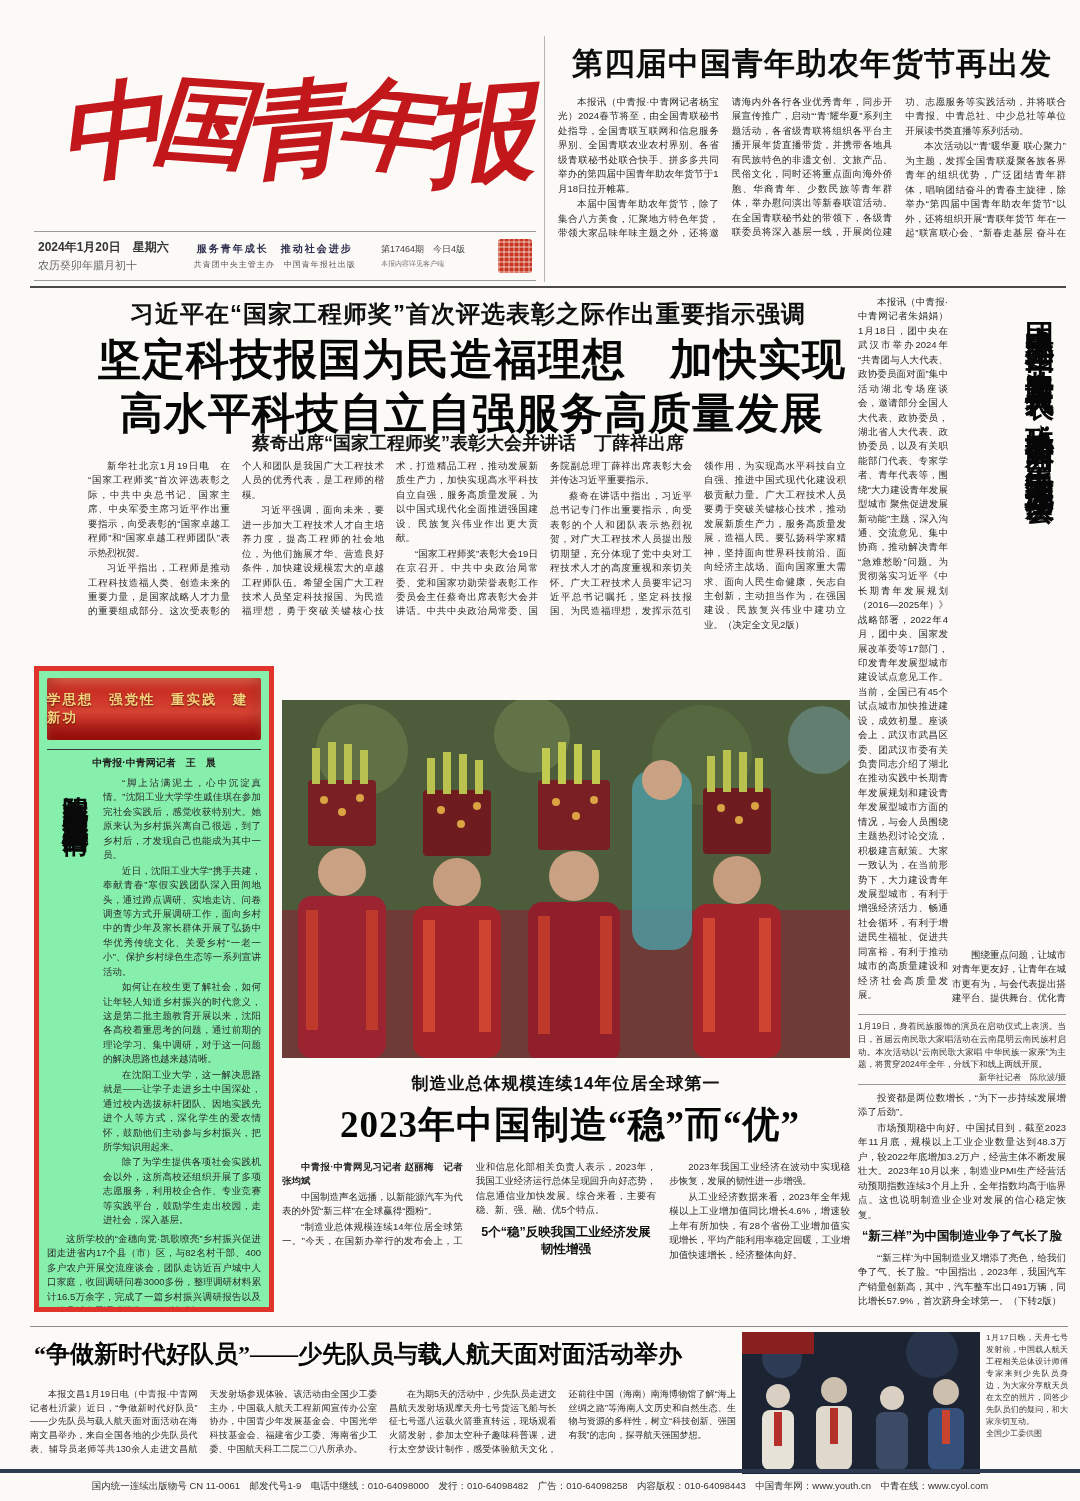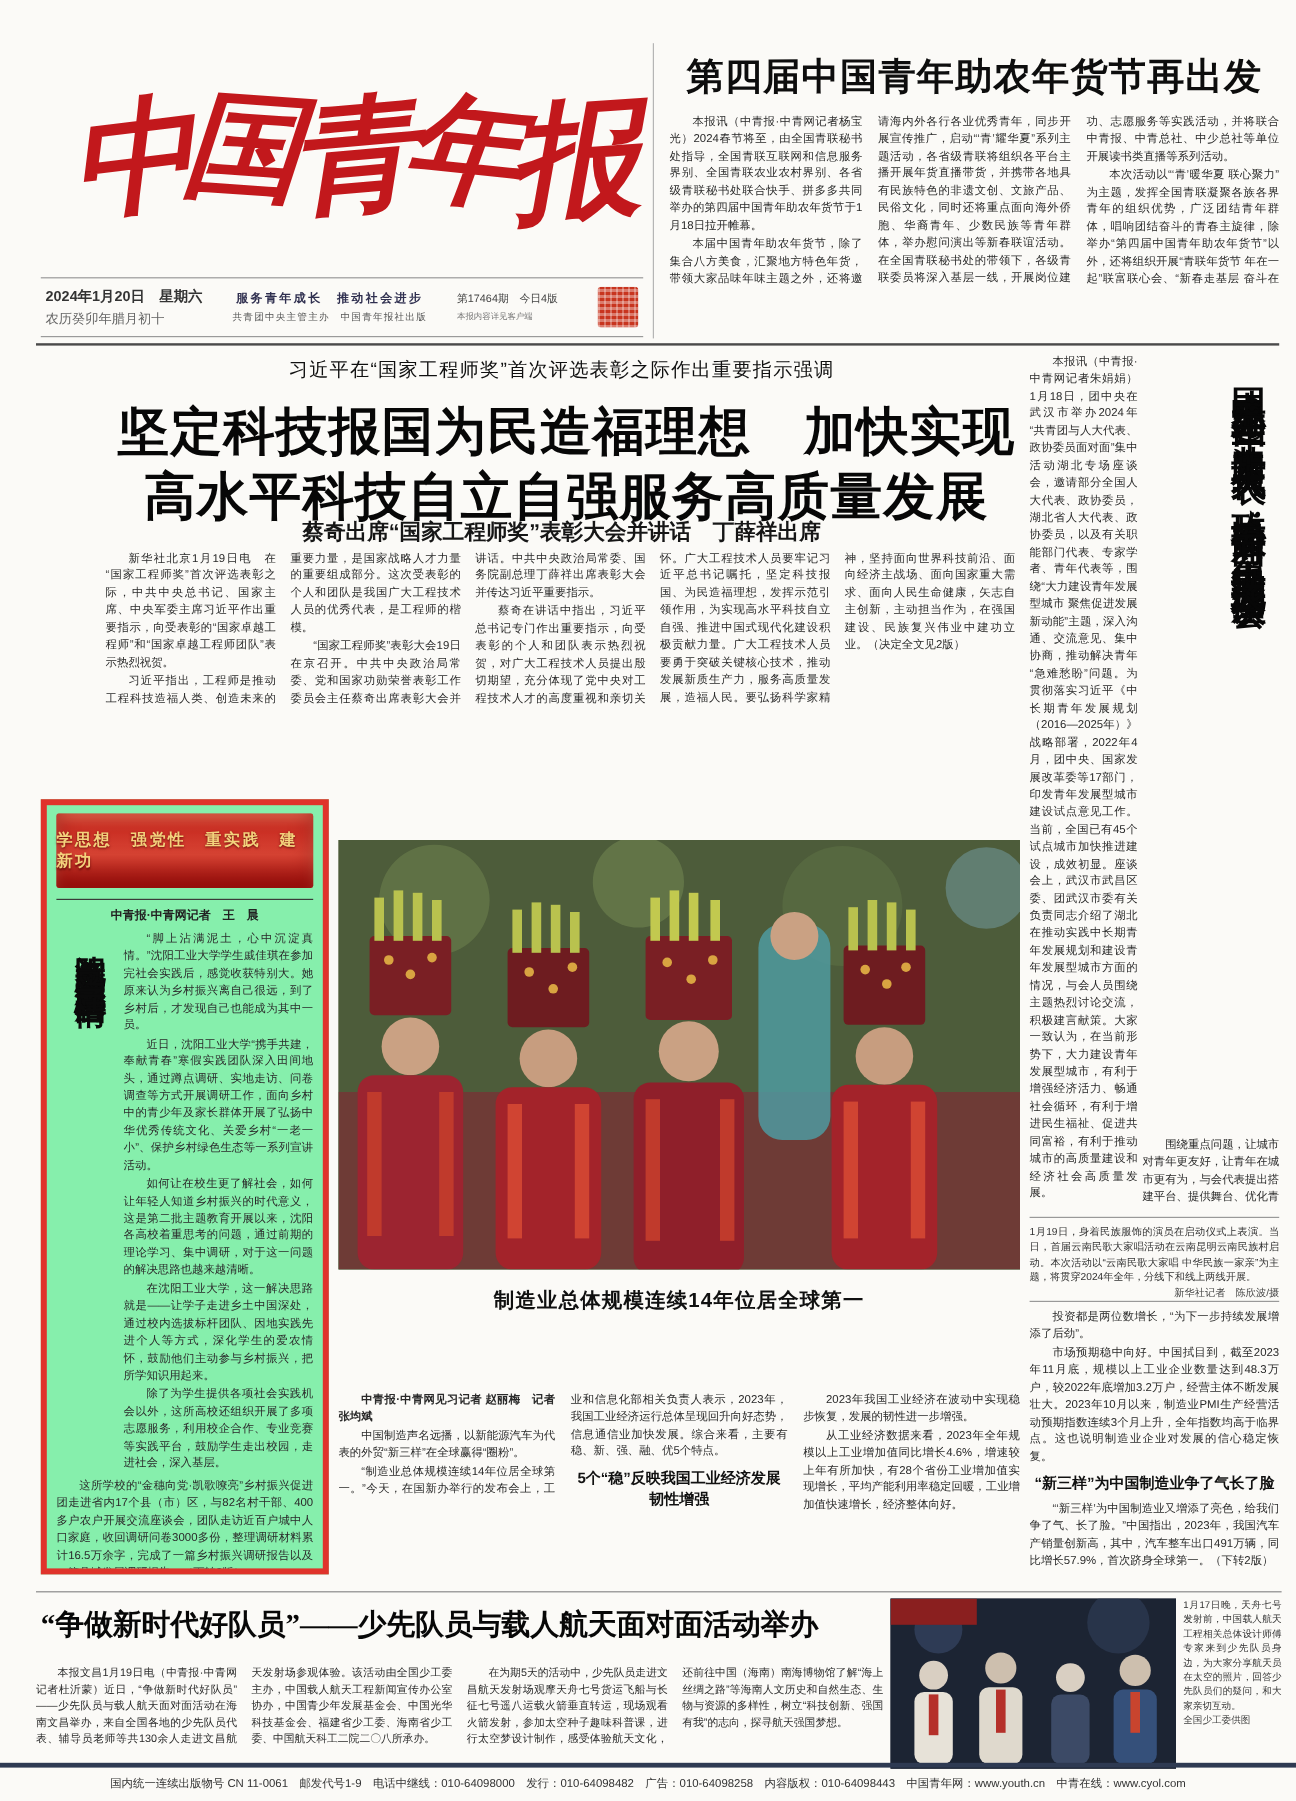--- a/index.html
+++ b/index.html
@@ -42,21 +42,21 @@
       #c8351f;}
   .vdiv{position:absolute;left:544px;top:36px;width:1px;height:246px;background:#b5b5b5;}
   .header-rule{position:absolute;left:30px;top:286px;width:1036px;height:2px;background:#4a4a4a;}
   
   .top-article{position:absolute;left:558px;top:38px;width:508px;height:244px;}
   .top-article .kicker{font-size:16px;font-weight:bold;text-align:center;letter-spacing:2px;color:#111;}
   .top-article .headline{font-size:31px;text-align:center;margin-top:5px;letter-spacing:1px;color:#0d0d0d;}
   .top-article .bodytext{margin-top:10px;height:146px;}
   
   .lead-kicker{position:absolute;left:88px;top:298px;width:760px;text-align:center;
-    font-size:16px;font-weight:normal;letter-spacing:1px;color:#101010;}
+    font-size:24px;font-weight:bold;letter-spacing:1px;color:#101010;}
   .lead-h1{position:absolute;left:88px;width:760px;text-align:center;font-size:43px;
     letter-spacing:1px;color:#070707;white-space:nowrap;}
   .lead-h1.l1{top:327px;}
   .lead-h1.l2{top:381px;}
   .lead-subhead{position:absolute;left:88px;top:431px;width:760px;text-align:center;
     font-size:18px;font-weight:bold;color:#161616;}
   .lead-body{position:absolute;left:88px;top:459px;width:758px;height:204px;}
   
   .sym-col1{position:absolute;left:858px;top:295px;width:90px;height:712px;}
   .sym-headline{position:absolute;left:952px;top:300px;width:116px;height:642px;
@@ -141,20 +141,21 @@
       </div>
   </div>
 
   <div class="lead-kicker">习近平在“国家工程师奖”首次评选表彰之际作出重要指示强调</div>
   <h1 class="lead-h1 l1 serif">坚定科技报国为民造福理想　加快实现</h1>
   <h1 class="lead-h1 l2 serif">高水平科技自立自强服务高质量发展</h1>
   <div class="lead-subhead">蔡奇出席“国家工程师奖”表彰大会并讲话　丁薛祥出席</div>
   <div class="lead-body bodytext cols5">
       <p>新华社北京1月19日电　在“国家工程师奖”首次评选表彰之际，中共中央总书记、国家主席、中央军委主席习近平作出重要指示，向受表彰的“国家卓越工程师”和“国家卓越工程师团队”表示热烈祝贺。</p>
       <p>习近平指出，工程师是推动工程科技造福人类、创造未来的重要力量，是国家战略人才力量的重要组成部分。这次受表彰的个人和团队是我国广大工程技术人员的优秀代表，是工程师的楷模。</p>
+      <p>习近平强调，面向未来，要进一步加大工程技术人才自主培养力度，提高工程师的社会地位，为他们施展才华、营造良好条件，加快建设规模宏大的卓越工程师队伍。希望全国广大工程技术人员坚定科技报国、为民造福理想，勇于突破关键核心技术，打造精品工程，推动发展新质生产力，加快实现高水平科技自立自强，服务高质量发展，为以中国式现代化全面推进强国建设、民族复兴伟业作出更大贡献。</p>
       <p>“国家工程师奖”表彰大会19日在京召开。中共中央政治局常委、党和国家功勋荣誉表彰工作委员会主任蔡奇出席表彰大会并讲话。中共中央政治局常委、国务院副总理丁薛祥出席表彰大会并传达习近平重要指示。</p>
       <p>蔡奇在讲话中指出，习近平总书记专门作出重要指示，向受表彰的个人和团队表示热烈祝贺，对广大工程技术人员提出殷切期望，充分体现了党中央对工程技术人才的高度重视和亲切关怀。广大工程技术人员要牢记习近平总书记嘱托，坚定科技报国、为民造福理想，发挥示范引领作用，为实现高水平科技自立自强、推进中国式现代化建设积极贡献力量。广大工程技术人员要勇于突破关键核心技术，推动发展新质生产力，服务高质量发展，造福人民。要弘扬科学家精神，坚持面向世界科技前沿、面向经济主战场、面向国家重大需求、面向人民生命健康，矢志自主创新，主动担当作为，在强国建设、民族复兴伟业中建功立业。（决定全文见2版）</p>
     </div>
 
   <div class="sym-col1 bodytext">
     <p>本报讯（中青报·中青网记者朱娟娟）1月18日，团中央在武汉市举办2024年“共青团与人大代表、政协委员面对面”集中活动湖北专场座谈会，邀请部分全国人大代表、政协委员，湖北省人大代表、政协委员，以及有关职能部门代表、专家学者、青年代表等，围绕“大力建设青年发展型城市 聚焦促进发展新动能”主题，深入沟通、交流意见、集中协商，推动解决青年“急难愁盼”问题。为贯彻落实习近平《中长期青年发展规划（2016—2025年）》战略部署，2022年4月，团中央、国家发展改革委等17部门，印发青年发展型城市建设试点意见工作。当前，全国已有45个试点城市加快推进建设，成效初显。座谈会上，武汉市武昌区委、团武汉市委有关负责同志介绍了湖北在推动实践中长期青年发展规划和建设青年发展型城市方面的情况，与会人员围绕主题热烈讨论交流，积极建言献策。大家一致认为，在当前形势下，大力建设青年发展型城市，有利于增强经济活力、畅通社会循环，有利于增进民生福祉、促进共同富裕，有利于推动城市的高质量建设和经济社会高质量发展。</p>
   </div>
   <div class="sym-headline serif">团中央举办二〇二四年“共青团与人大代表、政协委员面对面”集中活动湖北专场座谈会</div>
   <div class="sym-col2 bodytext">
     <p>围绕重点问题，让城市对青年更友好，让青年在城市更有为，与会代表提出搭建平台、提供舞台、优化青年发展环境等意见建议，促进青年与城市“双向奔赴”、融合发展。（下转2版）</p>
@@ -257,20 +258,21 @@
           <circle cx="0" cy="172" r="24" fill="#c79d7f"></circle>
           <rect x="-44" y="196" width="88" height="154" rx="14" fill="#a3232a"></rect>
           <rect x="-34" y="210" width="12" height="114" fill="#d04432"></rect>
             <rect x="22" y="210" width="12" height="114" fill="#d04432"></rect>
         </g>
       </g>
     </svg>
   </div>
 
   <div class="mfg-kicker">制造业总体规模连续14年位居全球第一</div>
+  <h2 class="mfg-headline serif">2023年中国制造“稳”而“优”</h2>
   <div class="mfg-body bodytext cols3">
       <p class="col-byline">中青报·中青网见习记者 赵丽梅　记者 张均斌</p>
       <p>中国制造声名远播，以新能源汽车为代表的外贸“新三样”在全球赢得“圈粉”。</p>
       <p>“制造业总体规模连续14年位居全球第一。”今天，在国新办举行的发布会上，工业和信息化部相关负责人表示，2023年，我国工业经济运行总体呈现回升向好态势，信息通信业加快发展。综合来看，主要有稳、新、强、融、优5个特点。</p>
       <h4 class="col-subhead">5个“稳”反映我国工业经济发展韧性增强</h4>
       <p>2023年我国工业经济在波动中实现稳步恢复，发展的韧性进一步增强。</p>
       <p>从工业经济数据来看，2023年全年规模以上工业增加值同比增长4.6%，增速较上年有所加快，有28个省份工业增加值实现增长，平均产能利用率稳定回暖，工业增加值快速增长，经济整体向好。</p>
     </div>
 
   <div class="bottom-rule"></div>

